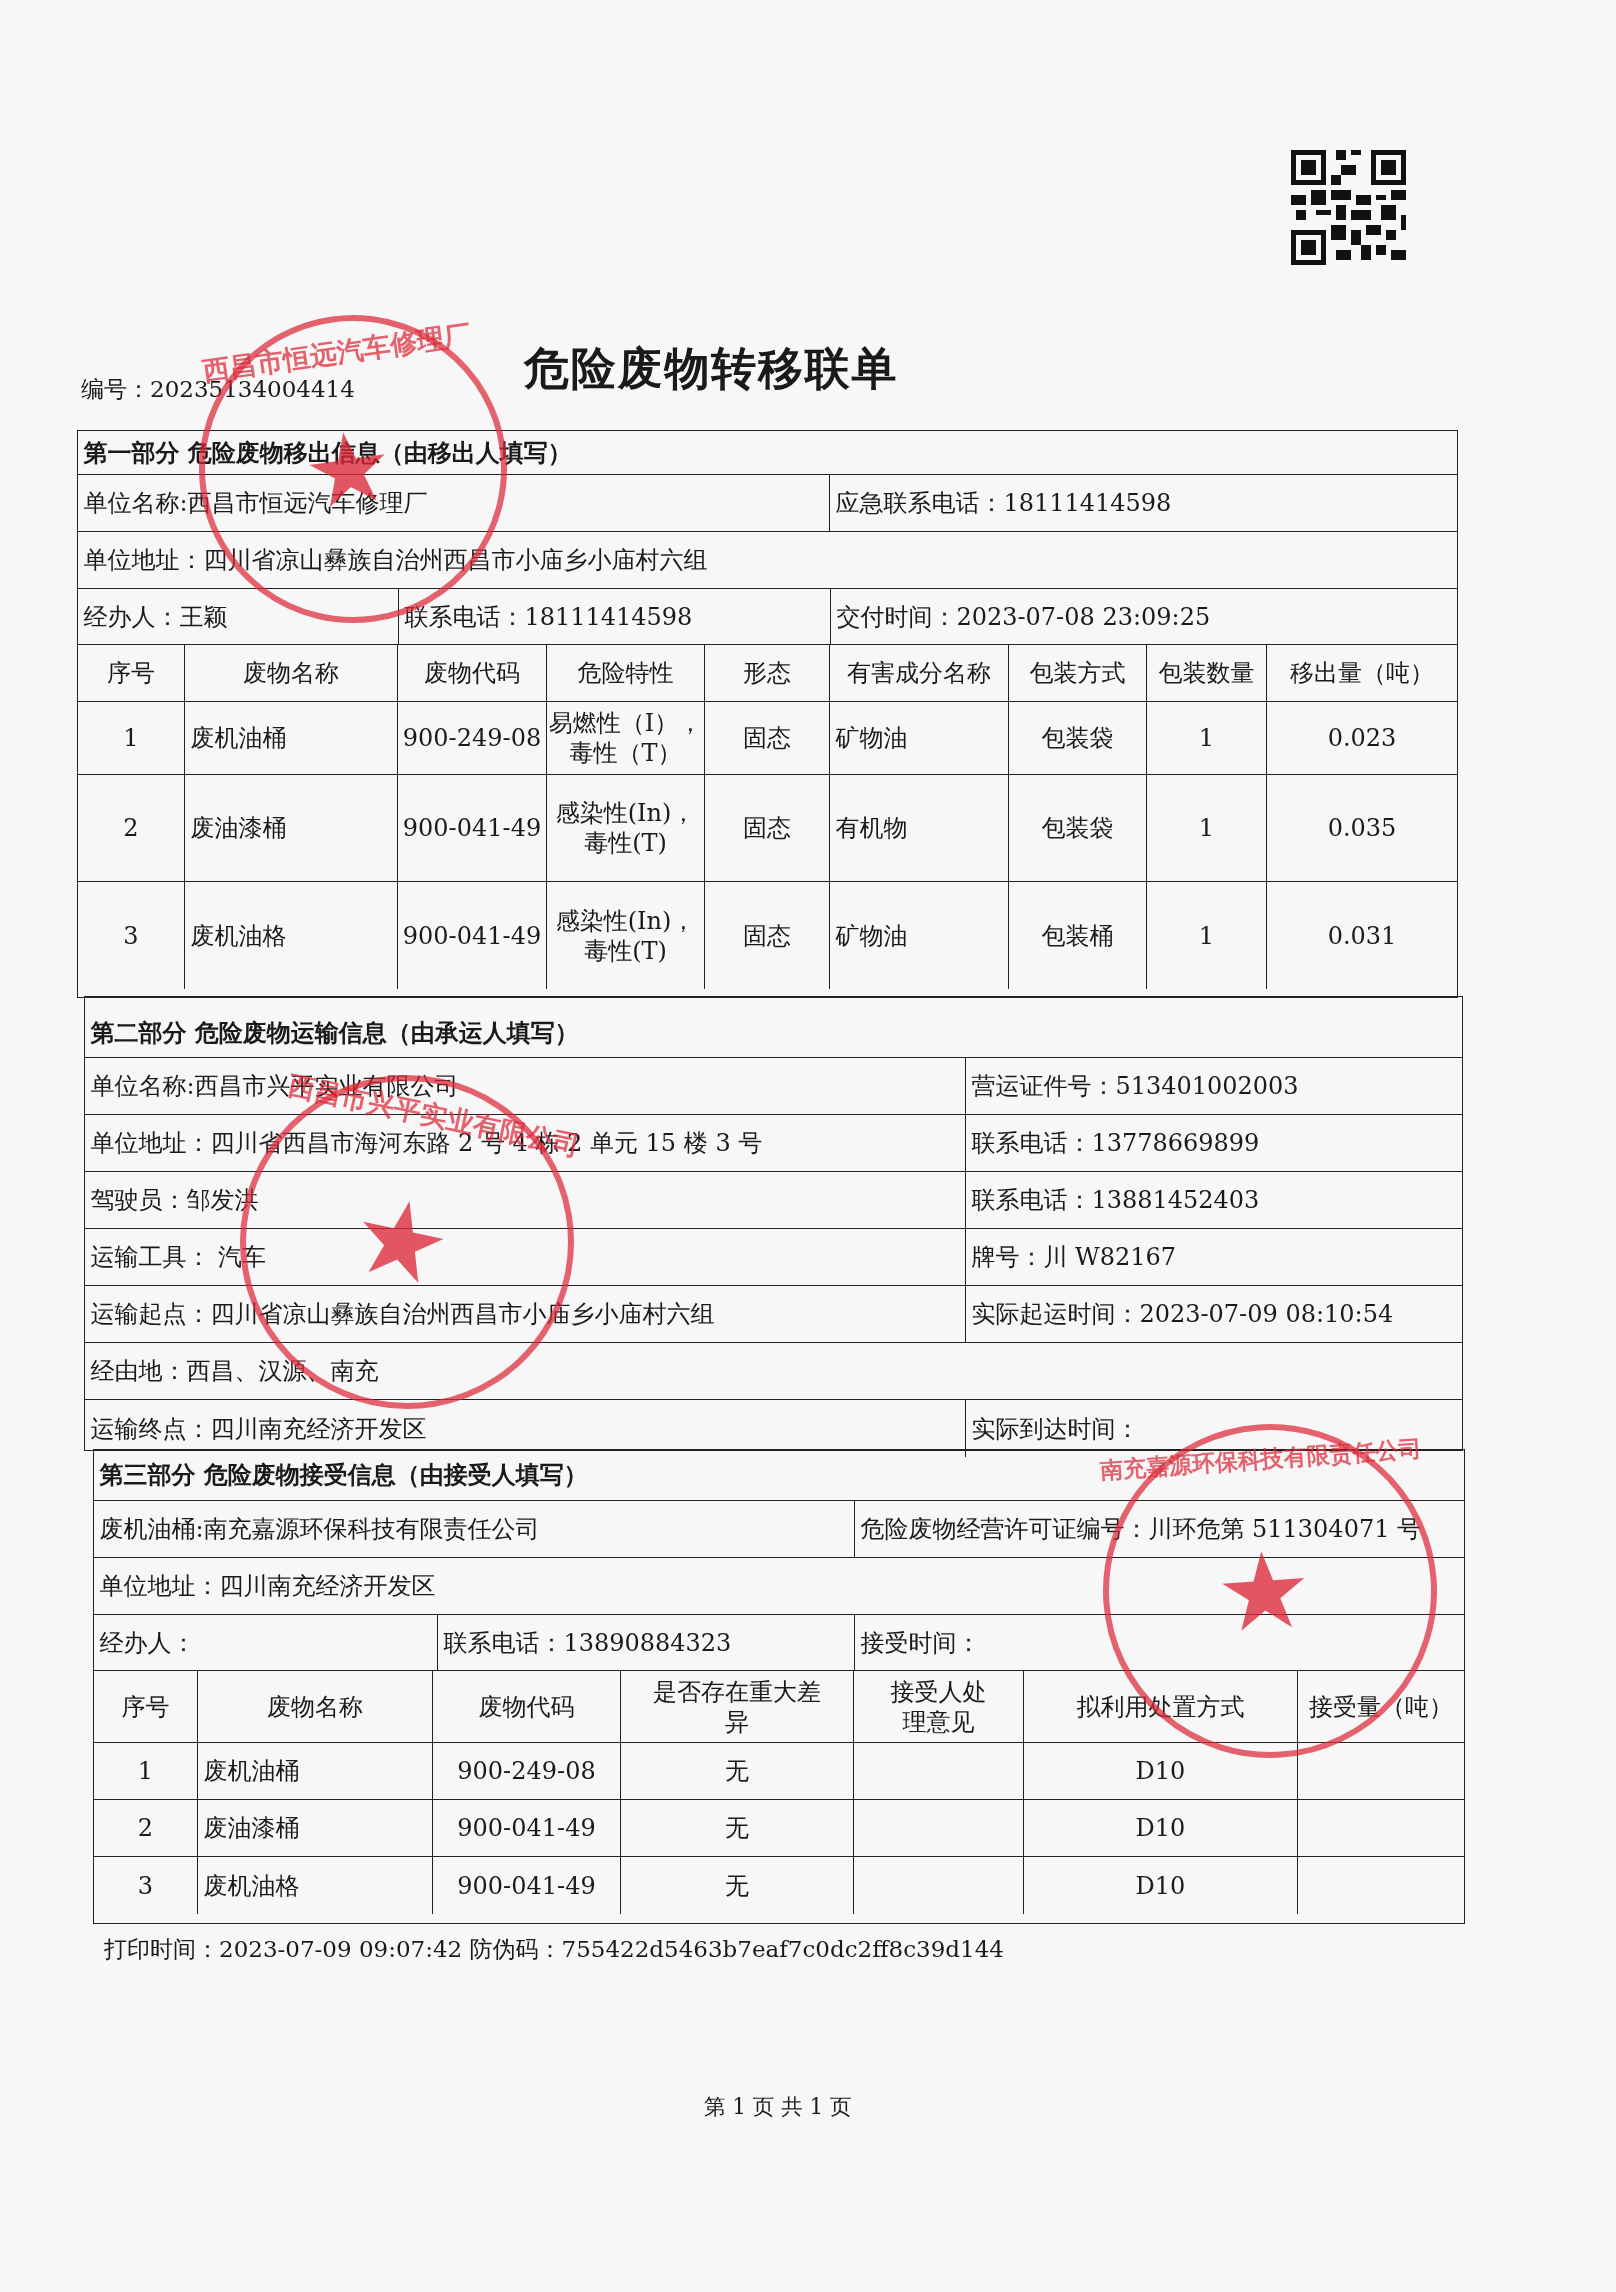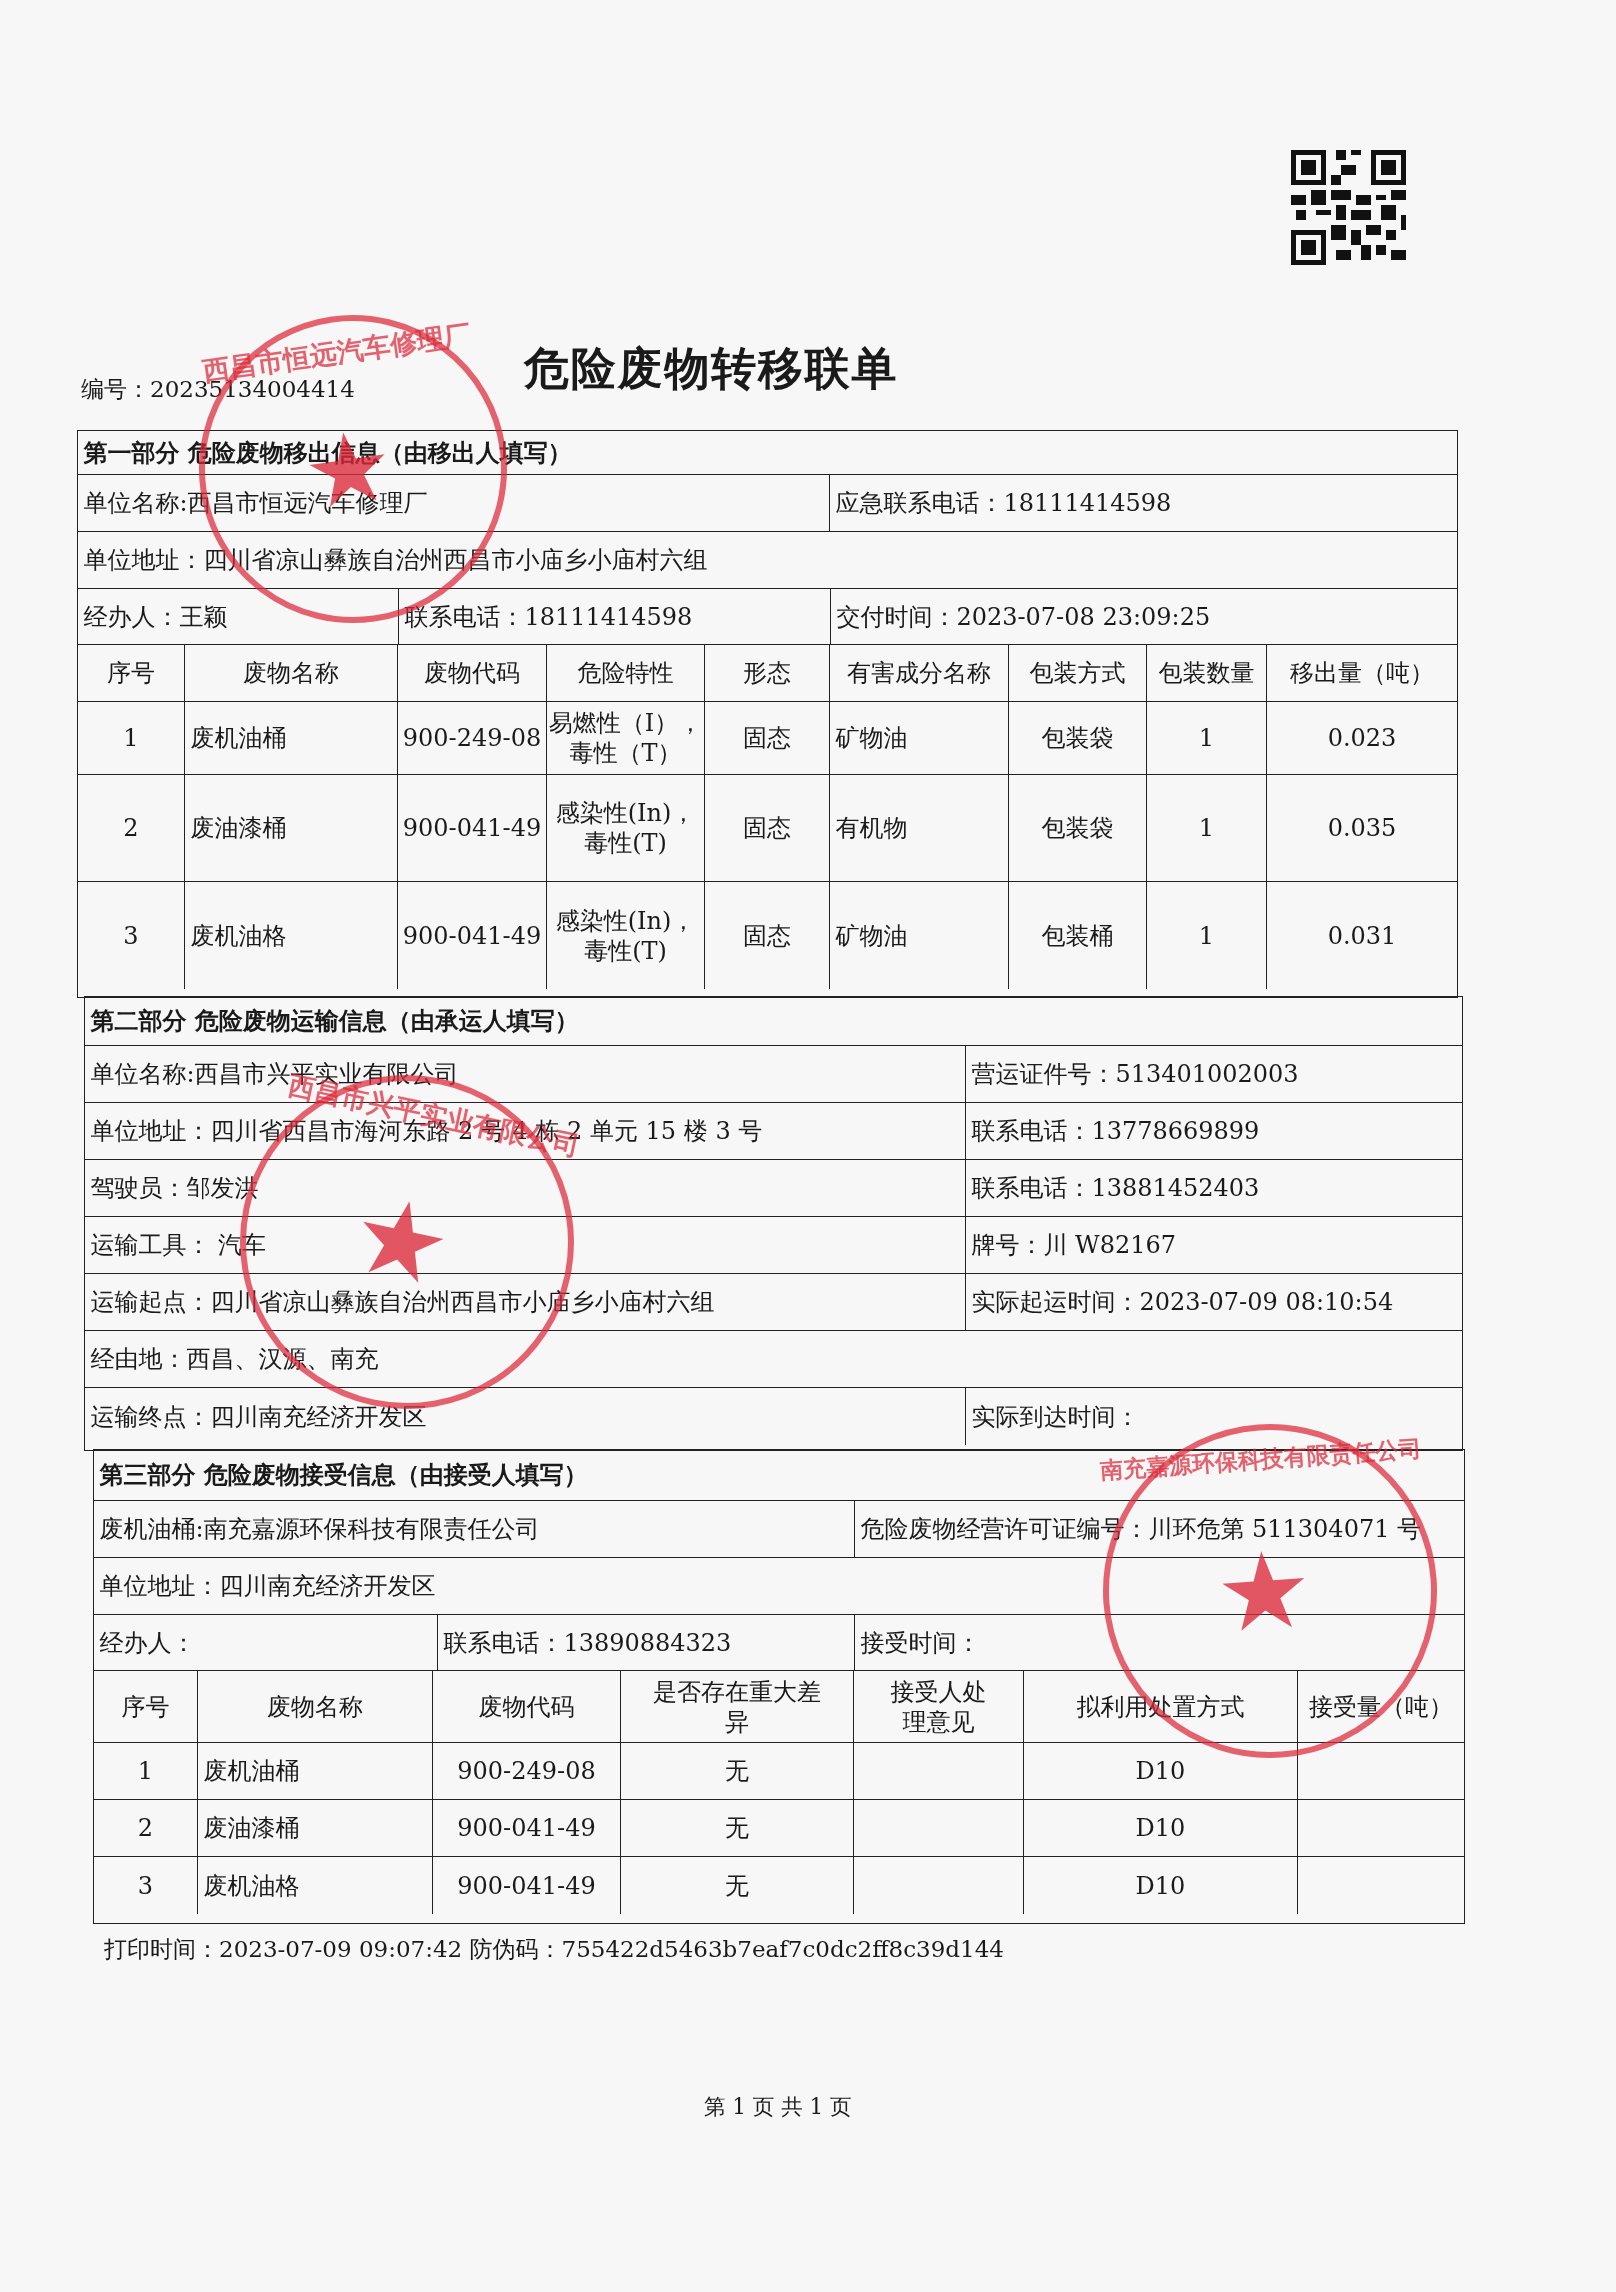--- a/index.html
+++ b/index.html
@@ -138,21 +138,21 @@
       <div class="cell c lh" style="width:158px;">感染性(In)，毒性(T)</div>
       <div class="cell c" style="width:125px;">固态</div>
       <div class="cell" style="width:179px;">矿物油</div>
       <div class="cell c" style="width:138px;">包装桶</div>
       <div class="cell c" style="width:120px;">1</div>
       <div class="cell c" style="flex:1;">0.031</div>
     </div>
   </div>
 
   <div class="sec" style="left:84px; top:996px; width:1379px; height:455px;">
-    <div class="sec-head" style="height:48px;">第二部分 危险废物运输信息（由承运人填写）</div>
+    <div class="sec-head" style="height:48px;margin-top:12px;">第二部分 危险废物运输信息（由承运人填写）</div>
     <div class="row" style="height:57px;">
       <div class="cell" style="width:881px;">单位名称:西昌市兴平实业有限公司</div>
       <div class="cell" style="flex:1;">营运证件号：513401002003</div>
     </div>
     <div class="row" style="height:57px;">
       <div class="cell" style="width:881px;">单位地址：四川省西昌市海河东路 2 号 4 栋 2 单元 15 楼 3 号</div>
       <div class="cell" style="flex:1;text-align:center;">联系电话：13778669899</div>
     </div>
     <div class="row" style="height:57px;">
       <div class="cell" style="width:881px;">驾驶员：邹发洪</div>

